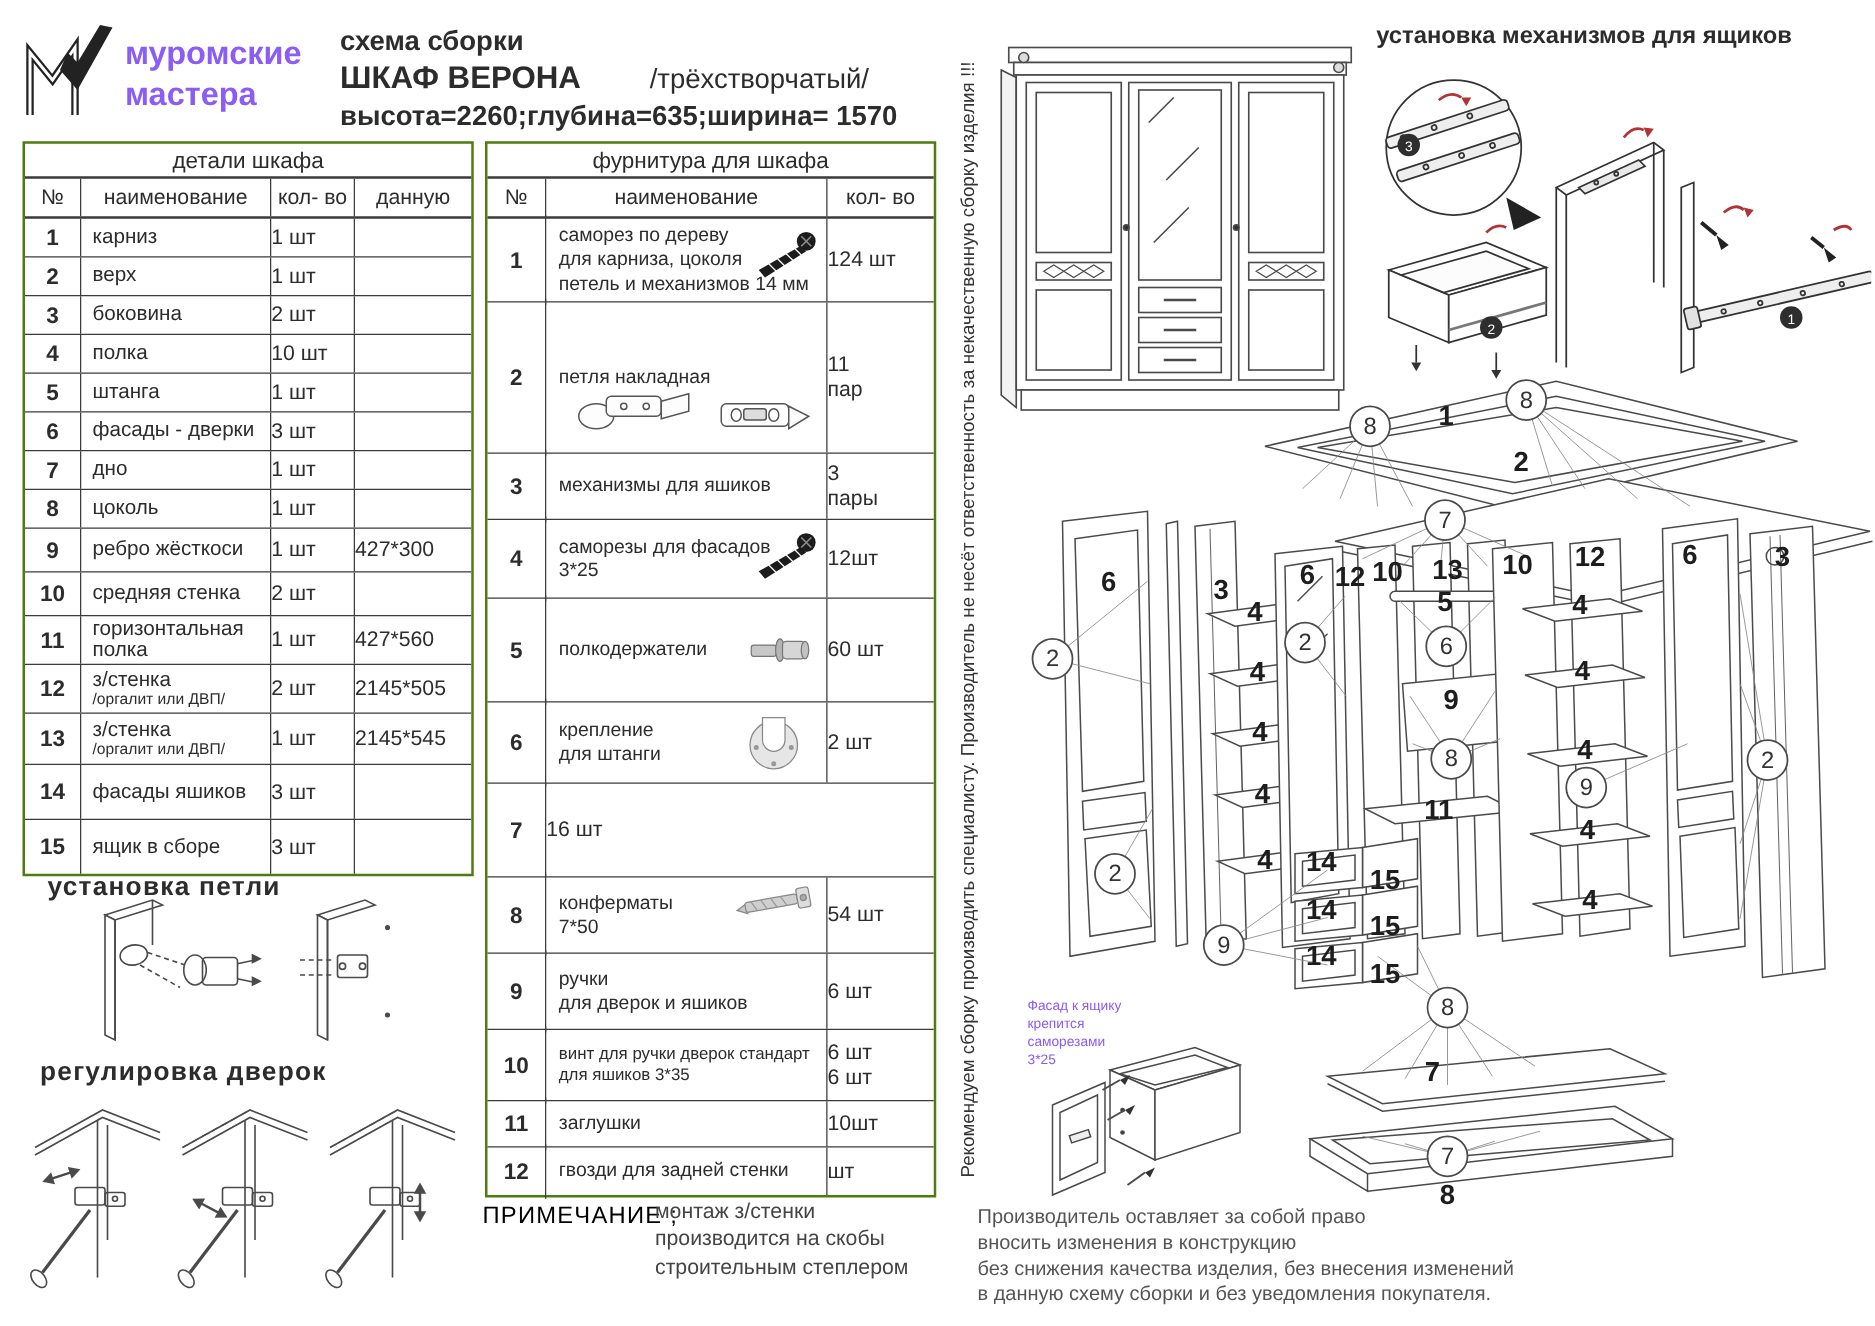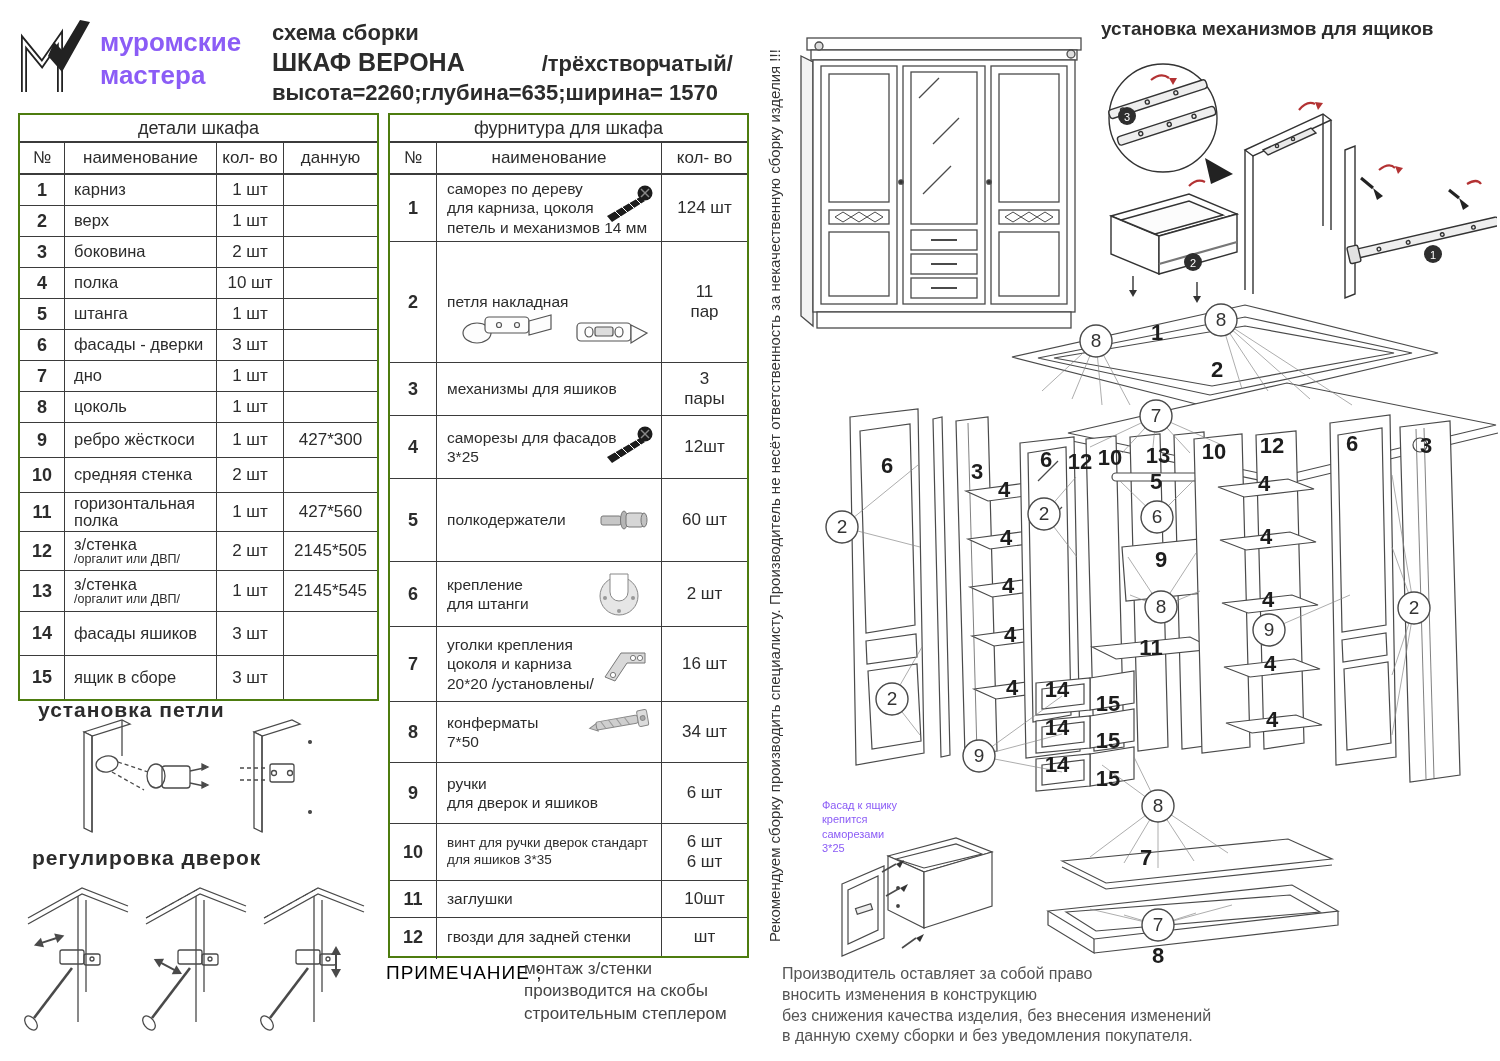--- a/index.html
+++ b/index.html
@@ -6,41 +6,41 @@
   body{width:1500px;height:1061px;position:relative;background:#fff;color:#2c2c2c;
        font-family:"Liberation Sans",sans-serif;overflow:hidden}
   .abs{position:absolute}
   svg{display:block}
   svg text{font-family:"Liberation Sans",sans-serif}
 
   
   #brand{left:100px;top:26px;font-size:26px;font-weight:600;line-height:1.25;color:#8b5cf6}
   #doc-type{left:272px;top:20px;font-size:22px;font-weight:700}
   #product-line{left:272px;top:48px;font-size:25px;font-weight:700;white-space:nowrap}
-  #product-variant{font-size:22px;font-weight:700;margin-left:77px}
+  #product-variant{font-size:22px;font-weight:400;margin-left:55px}
   #dims{left:272px;top:80px;font-size:22px;font-weight:700}
 
   
   .tbl{position:absolute;border:2px solid #4d7c0f;background:#fff}
   .tbl .ttl{height:26px;line-height:26px;text-align:center;font-size:18px;border-bottom:2px solid #3b3b3b}
   .thead{display:grid;border-bottom:2px solid #3b3b3b;font-size:17px;align-items:center;text-align:center;height:30px}
   .thead>div+div{border-left:1.8px solid #3b3b3b;height:100%;display:flex;align-items:center;justify-content:center}
   .thead>div:first-child{display:flex;align-items:center;justify-content:center;height:100%}
   #parts-table{left:18px;top:113px;width:357px}
   #parts-table .thead,#parts-table .prow{grid-template-columns:44px 152px 67px 1fr}
   #hw-table{left:388px;top:113px;width:357px}
   #hw-table .thead,#hw-table .hrow{grid-template-columns:46px 225px 1fr}
   .prow,.hrow{display:grid;border-bottom:1.8px solid #3b3b3b;align-items:center}
   #parts-rows .prow:last-child,#hw-rows .hrow:last-child{border-bottom:none}
   .c{height:100%;display:flex;flex-direction:column;justify-content:center}
   .c+.c{border-left:1.8px solid #3b3b3b}
   .cnum{text-align:center;font-weight:700;font-size:18px}
   .cname{padding-left:9px;font-size:16.5px;line-height:1.05}
   .cname .sub{font-size:12.5px}
-  .cqty,.csize{text-align:center;font-size:17px}
+  .cqty,.csize{text-align:left;font-size:17px}
   #parts-rows .prow{height:30px}
   #parts-rows .prow:nth-child(9),#parts-rows .prow:nth-child(10){height:34px}
   #parts-rows .prow:nth-child(11),#parts-rows .prow:nth-child(12){height:38px}
   #parts-rows .prow:nth-child(13){height:40px}
   #parts-rows .prow:nth-child(14),#parts-rows .prow:nth-child(15){height:43px}
   .hname{position:relative;padding:3px 0 3px 10px;font-size:15.5px;line-height:1.25;justify-content:center}
   .hname.sm{font-size:13.5px}
   .hicon{position:absolute}
   #hw-rows .hrow:nth-child(1){height:66px}
   #hw-rows .hrow:nth-child(2){height:120px}
@@ -351,35 +351,20 @@
               <circle cx="24" cy="41" r="2" fill="#999"></circle>
             </svg>
           </span>
         </div>
         <div class="c cqty">
           <div>2 шт</div>
         </div>
       </div>
       <div class="hrow">
         <div class="c cnum">7</div>
-        <div class="c hname">
-          <div>уголки крепления</div>
-          <div>цоколя и карниза</div>
-          <div>20*20 /установлены/</div>
-          <span class="hicon" style="right:12px;top:50%;transform:translateY(-50%)">
-            <svg width="50" height="42" viewBox="0 0 50 42">
-              <g stroke="#777" stroke-width="1">
-                <polygon points="6,34 22,10 46,10 46,20 28,20 16,38" fill="#d9d9d9"></polygon>
-                <circle cx="34" cy="15" r="2.6" fill="#fff"></circle>
-                <circle cx="41" cy="15" r="2.6" fill="#fff"></circle>
-                <circle cx="14" cy="32" r="2.6" fill="#fff"></circle>
-              </g>
-            </svg>
-          </span>
-        </div>
         <div class="c cqty">
           <div>16 шт</div>
         </div>
       </div>
       <div class="hrow">
         <div class="c cnum">8</div>
         <div class="c hname">
           <div>конферматы</div>
           <div>7*50</div>
           <span class="hicon" style="right:6px;top:6px">
@@ -391,21 +376,21 @@
                 <line x1="24" y1="13" x2="28" y2="21" stroke="#999"></line>
                 <line x1="32" y1="13" x2="36" y2="21" stroke="#999"></line>
                 <line x1="40" y1="13" x2="44" y2="21" stroke="#999"></line>
                 <rect x="53" y="9" width="10" height="16" rx="2" fill="#dcdcdc"></rect>
                 <circle cx="58" cy="17" r="2.4" fill="#aaa"></circle>
               </g>
             </svg>
           </span>
         </div>
         <div class="c cqty">
-          <div>34 шт</div>
+          <div>54 шт</div>
         </div>
       </div>
       <div class="hrow">
         <div class="c cnum">9</div>
         <div class="c hname">
           <div>ручки</div>
           <div>для дверок и яшиков</div>
         </div>
         <div class="c cqty">
           <div>6 шт</div>

